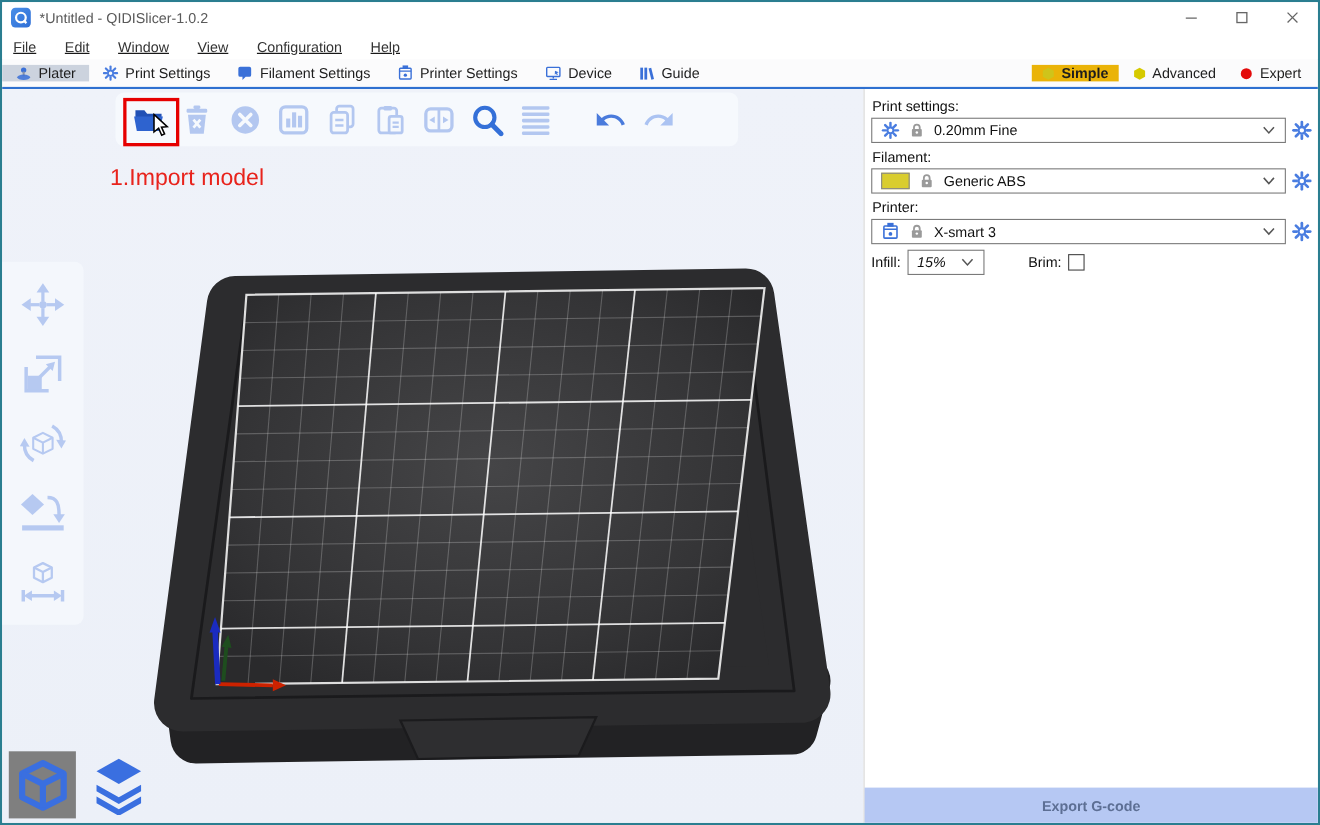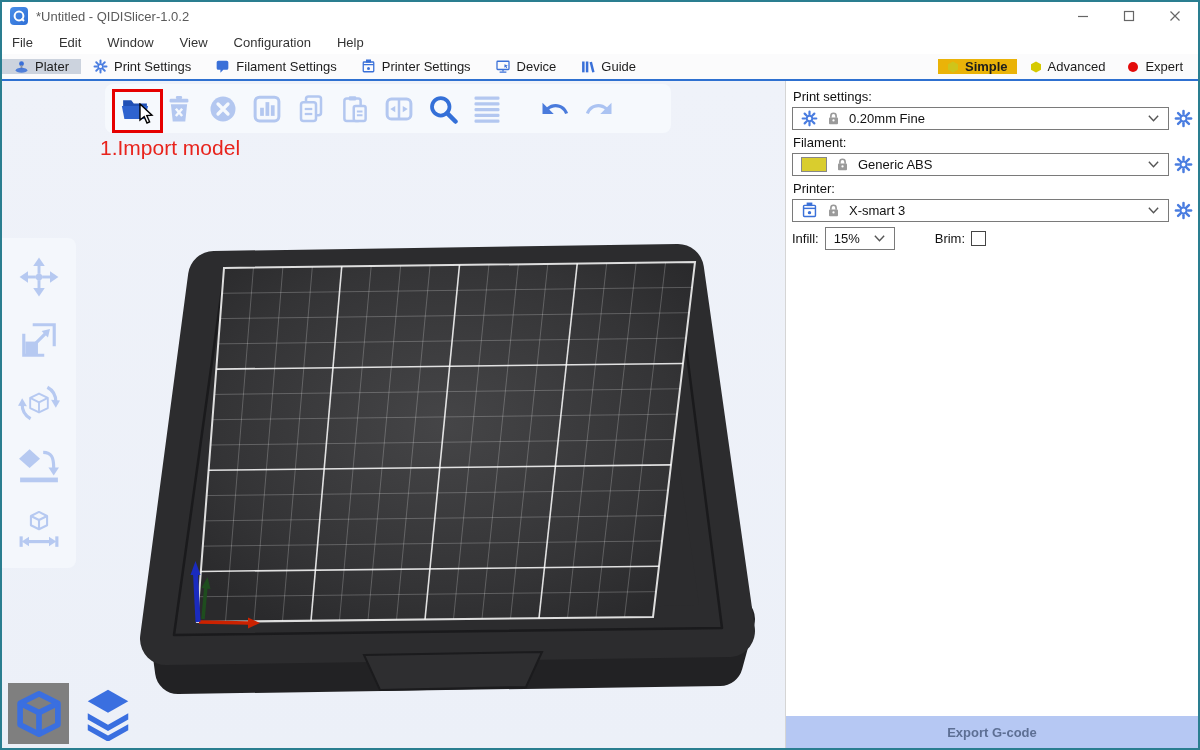--- a/index.html
+++ b/index.html
@@ -14,21 +14,21 @@
   .app-logo { width:18px; height:18px; border-radius:4px;
     background:linear-gradient(135deg,#4a8fe8,#2f6fd6);
     display:flex; align-items:center; justify-content:center; }
   .title-text { font-size:13px; color:#5a5a5a; margin-left:8px; }
   .win-controls { margin-left:auto; display:flex; height:100%; }
   .win-btn { width:46px; height:100%; display:flex; align-items:center;
     justify-content:center; cursor:default; }
 
   
   .menubar { height:24px; display:flex; align-items:center; background:#fff;
-    padding-left:10px; gap:26px; flex:0 0 auto; }
+    padding-left:10px; gap:26px; flex:0 0 auto;text-decoration:underline; }
   .menu-item { font-size:13px; color:#333; }
 
   
   .tabbar { height:27px; display:flex; align-items:center; background:#fbfbfc;
     border-bottom:2px solid #2e70d0; flex:0 0 auto; }
   .tab { display:flex; align-items:center; gap:6px; padding:0 12px;
     font-size:13px; color:#1d1d1d; }
   .tab.selected { background:#ccd3de; }
   .modes { margin-left:auto; display:flex; align-items:stretch; gap:4px;
     padding-right:6px; }
@@ -46,21 +46,21 @@
   
   .toolbar { position:absolute; left:103px; top:3px; width:566px; height:49px;
     background:#f6f9fd; border-radius:8px; display:flex; align-items:center;
     gap:14px; padding:0 15px; }
   .tool-btn { width:30px; height:30px; flex:0 0 auto; }
   .tool-btn svg { width:100%; height:100%; display:block; }
   .tool-undo { margin-left:24px; }
   .import-highlight { position:absolute; left:110px; top:8px; width:51px;
     height:44px; border:3px solid #e60000; pointer-events:none; }
   .cursor-overlay { position:absolute; left:136px; top:22px; pointer-events:none; }
-  .annotation { position:absolute; left:98px; top:55px; font-size:21px;
+  .annotation { position:absolute; left:98px; top:69px; font-size:21px;
     color:#e8231c; white-space:nowrap; }
 
   
   .side-tools { position:absolute; left:0; top:157px; width:74px;
     background:#f4f7fc; border-radius:0 8px 8px 0; display:flex;
     flex-direction:column; align-items:center; gap:21px; padding:18px 0; }
   .side-btn { width:42px; height:42px; }
   .side-btn svg { width:100%; height:100%; display:block; }
 
   
@@ -77,21 +77,21 @@
   .sb-label { margin:3px 0 3px 1px; }
   .combo-row { display:flex; align-items:center; margin-bottom:5px; }
   .combo { flex:1 1 auto; height:23px; border:1px solid #7a7a7a; background:#fff;
     display:flex; align-items:center; padding:0 8px; gap:8px; min-width:0; }
   .combo .val { flex:1 1 auto; overflow:hidden; white-space:nowrap; }
   .gear-outside { width:19px; height:19px; margin-left:5px; flex:0 0 auto; }
   .swatch { width:26px; height:15px; border:1px solid #888; flex:0 0 auto; }
   .supports-row { display:flex; align-items:center; margin:9px 0 8px 0; }
   .supports-row .lbl { width:58px; flex:0 0 auto; }
   .infill-row { display:flex; align-items:center; margin-bottom:6px; }
-  .combo-small { width:70px; flex:0 0 auto; }
+  .combo-small { width:70px; flex:0 0 auto;font-style:italic; }
   .brim-lbl { margin-left:40px; margin-right:6px; }
   .checkbox { width:15px; height:15px; border:1px solid #444; background:#fff; }
   .export-btn { position:absolute; left:0; right:0; bottom:0; height:32px;
     background:#b6c8f3; border:none; font-family:"Liberation Sans",sans-serif;
     font-size:13px; font-weight:bold; color:#5d6f94; cursor:pointer;margin-top:16px; }
 
   .hidden-defs { position:absolute; width:0; height:0; overflow:hidden; }
 </style>
 </head>
 <body>

